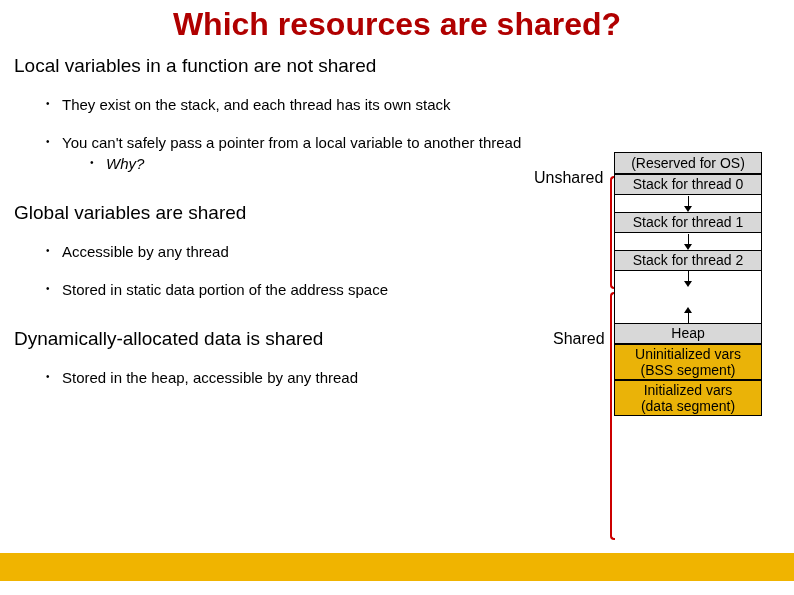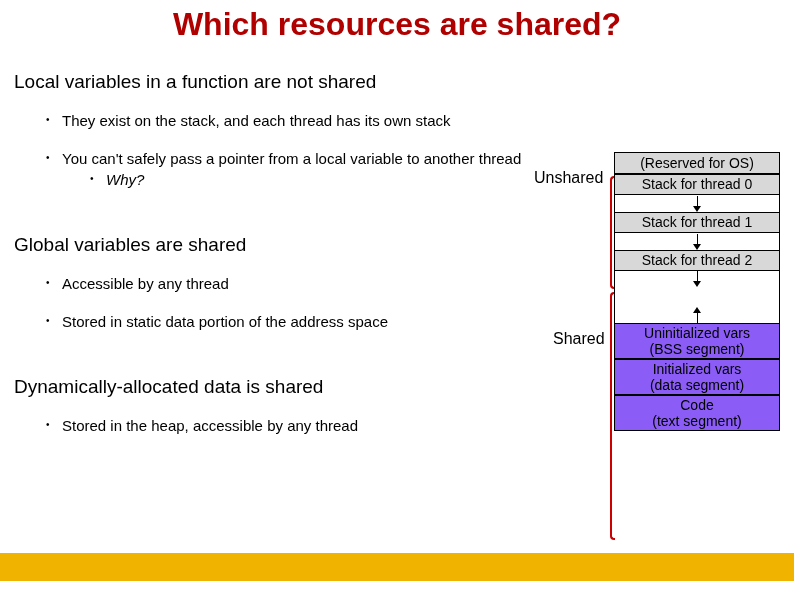--- a/index.html
+++ b/index.html
@@ -18,21 +18,21 @@
     color: #b00000;
     padding-top: 6px;
     padding-bottom: 8px;
   }
   .content {
     padding: 0 14px;
   }
   .section {
     font-size: 19px;
     color: #000;
-    margin-top: 20px;
+    margin-top: 4px;
     margin-bottom: 6px;
   }
   ul.b1 {
     list-style: none;
     padding-left: 32px;
     margin-bottom: 10px;
   }
   ul.b1 > li {
     font-size: 15px;
     color: #000;
@@ -77,35 +77,35 @@
     height: 28px;
     background: #f0b400;
   }
   .diagram {
     position: absolute;
     top: 152px;
     left: 614px;
     width: 166px;
   }
   .cell {
-    width: 166px;
+    width: 148px;
     border: 1px solid #000;
     background: #d8d8d8;
     font-size: 14px;
     text-align: center;
     display: flex;
     align-items: center;
     justify-content: center;
     line-height: 1.15;
   }
   .cell.os { height: 22px; }
   .cell.stk { height: 21px; background: #d8d8d8; }
   .cell.arrowcell { height: 17px; background: #fff; border-left: 1px solid #000; border-right: 1px solid #000; border-top: none; border-bottom: none; position: relative; }
   .cell.heap { height: 21px; }
-  .cell.seg { height: 36px; background: #8b5cf6; }
+  .cell.seg { height: 36px; background: #eab308; }
   .arrow-down, .arrow-up {
     position: absolute;
     left: 50%;
     transform: translateX(-50%);
   }
   .arrow-down .shaft, .arrow-up .shaft {
     width: 1px;
     height: 10px;
     background: #000;
     margin: 0 auto;
@@ -204,21 +204,20 @@
         <div class="shaft"></div>
         <div class="head"></div>
       </div>
   </div>
   <div class="cell arrowcell" style="height:26px">
     <div class="arrow-up" style="bottom:0">
         <div class="head"></div>
         <div class="shaft"></div>
       </div>
   </div>
+  <div class="cell heap">Heap</div>
   <div class="cell seg" style="white-space:pre-line">Uninitialized vars
 (BSS segment)</div>
   <div class="cell seg" style="white-space:pre-line">Initialized vars
 (data segment)</div>
-  <div class="cell seg" style="white-space:pre-line">Code
-(text segment)</div>
 </div>
 
 <div class="bottom-stripe"></div>
 
 </body></html>

